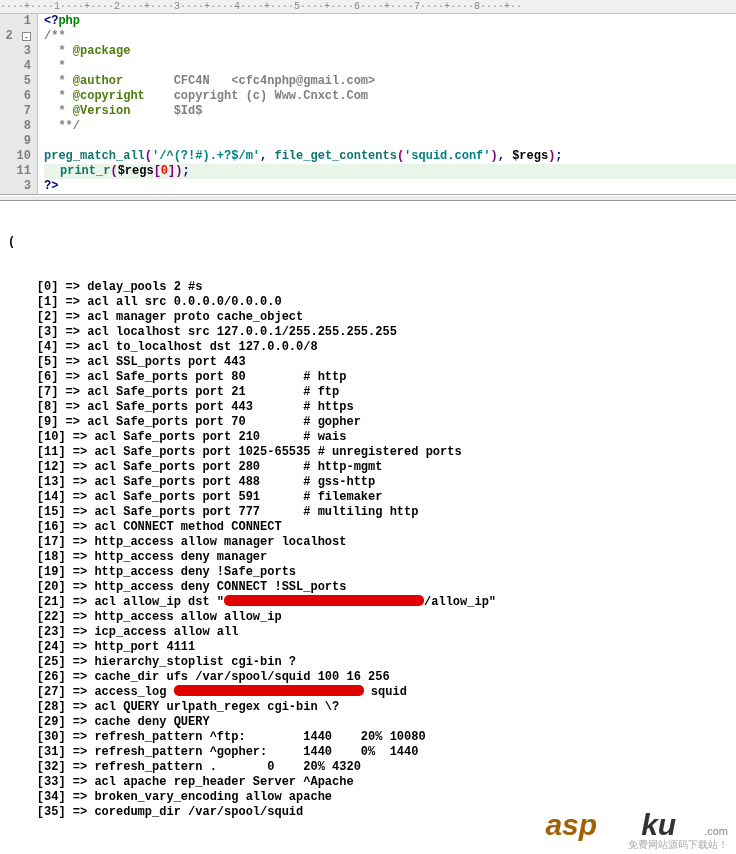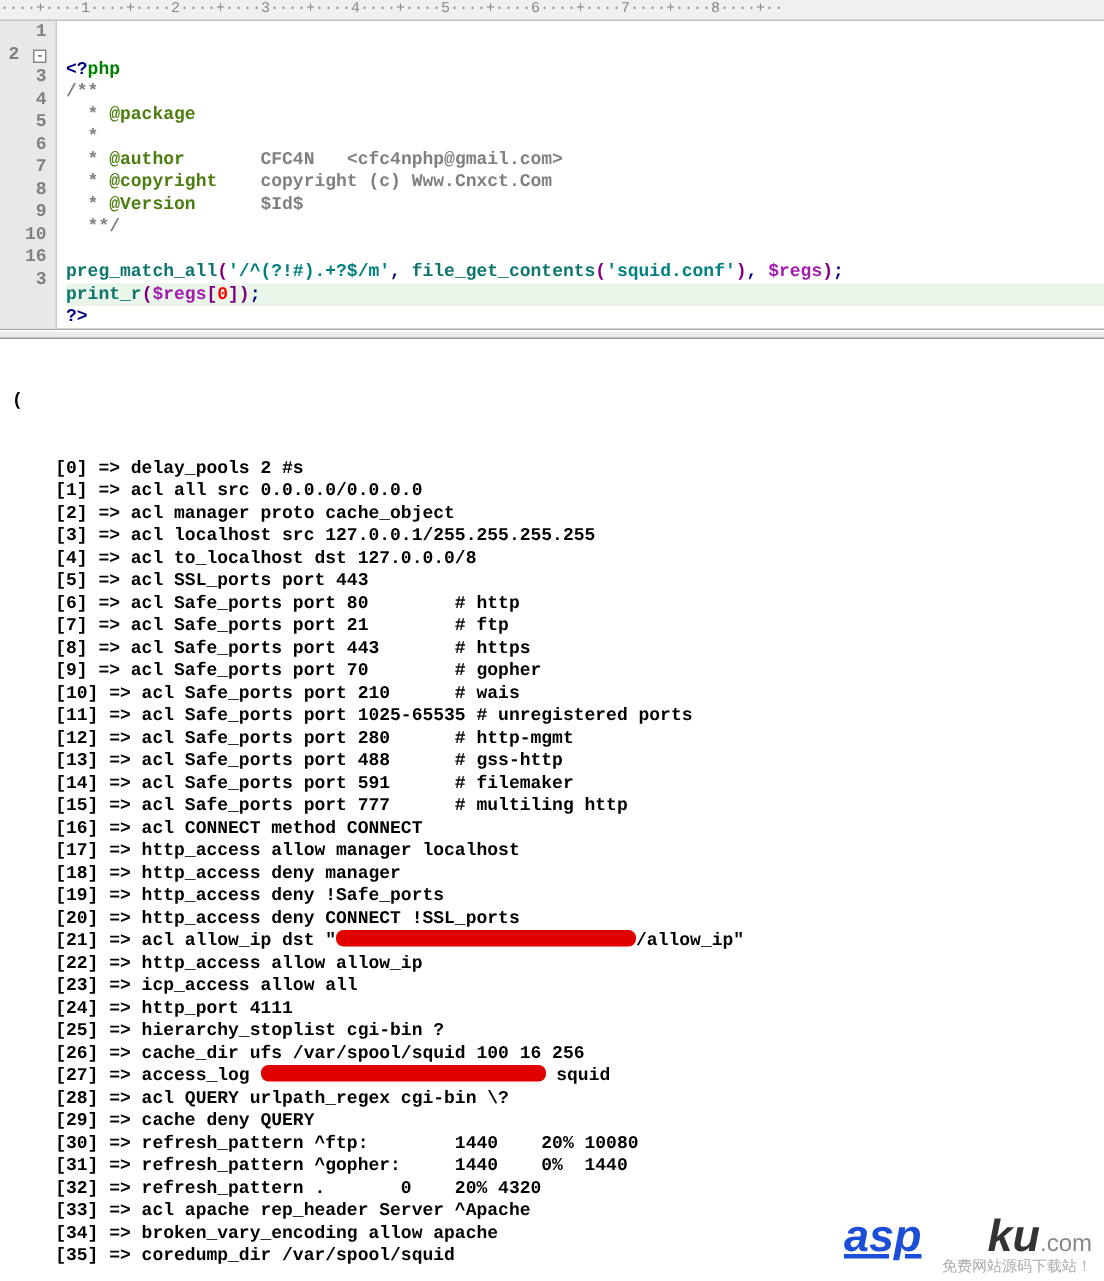--- a/index.html
+++ b/index.html
@@ -50,33 +50,32 @@
   margin-left: 2px;
   color: #555;
   background: #fff;
 }
 .code {
   flex: 1;
   padding-left: 6px;
   line-height: 15px;
   white-space: pre;
   font-weight: bold;
-  margin-top: 25px;
 }
 .code .line { height: 15px; }
 .c-kw { color: #008000; }
 .c-op { color: #000080; font-weight: bold; }
 .c-cmt { color: #808080; }
 .c-tag { color: #4d7c0f; font-weight: bold; }
 .c-fn { color: #0f766e; }
 .c-str { color: #008080; }
-.c-var { color: #a21caf; }
+.c-var { color: #000000; }
 .c-num { color: #ff0000; }
 .c-br { color: #800080; font-weight: bold; }
-.hl-line { background: #e8f5e8; }
+.hl-line { background: #e8f5e8; padding-left: 16px; }
 
 .splitter {
   height: 6px;
   background: #ececec;
   border-top: 1px solid #fff;
   border-bottom: 1px solid #999;
   cursor: row-resize;
 }
 
 .output {
@@ -104,43 +103,43 @@
   bottom: 4px;
   font-family: Arial, sans-serif;
   text-align: right;
   line-height: 1;
 }
 .watermark .logo {
   font-size: 30px;
   font-weight: 900;
   font-style: italic;
 }
-.watermark .logo .r { color: #1d4ed8; text-decoration: underline; }
+.watermark .logo .r { color: #a16207; }
 .watermark .logo .b { color: #333; margin-left: 44px; }
-.watermark .logo .dom { font-size: 16px; color: #888; font-style: normal; font-weight: normal; }
+.watermark .logo .dom { font-size: 11px; color: #888; font-style: normal; font-weight: normal; margin-left: 28px; }
 .watermark .tag { font-size: 10px; color: #aaa; letter-spacing: 0; }
 </style>
 </head>
 <body>
 
 <div class="ruler">····+····1····+····2····+····3····+····4····+····5····+····6····+····7····+····8····+··</div>
 
 <div class="code-area">
   <div class="gutter" id="gutter">
       <div>1</div>
       <div>2 <span class="fold">-</span></div>
       <div>3</div>
       <div>4</div>
       <div>5</div>
       <div>6</div>
       <div>7</div>
       <div>8</div>
       <div>9</div>
       <div>10</div>
-      <div>16</div>
+      <div>11</div>
       <div>3</div>
     </div>
   <div class="code" id="code"><div class="line"><span class="c-op">&lt;?</span><span class="c-kw">php</span></div><div class="line"><span class="c-cmt">/**</span></div><div class="line"><span class="c-cmt">  * </span><span class="c-tag">@package</span></div><div class="line"><span class="c-cmt">  *</span></div><div class="line"><span class="c-cmt">  * </span><span class="c-tag">@author</span><span class="c-cmt">       CFC4N   &lt;cfc4nphp@gmail.com&gt;</span></div><div class="line"><span class="c-cmt">  * </span><span class="c-tag">@copyright</span><span class="c-cmt">    copyright (c) Www.Cnxct.Com</span></div><div class="line"><span class="c-cmt">  * </span><span class="c-tag">@Version</span><span class="c-cmt">      $Id$</span></div><div class="line"><span class="c-cmt">  **/</span></div><div class="line"></div><div class="line"><span class="c-fn">preg_match_all</span><span class="c-br">(</span><span class="c-str">'/^(?!#).+?$/m'</span><span class="c-op">,</span> <span class="c-fn">file_get_contents</span><span class="c-br">(</span><span class="c-str">'squid.conf'</span><span class="c-br">)</span><span class="c-op">,</span> <span class="c-var">$regs</span><span class="c-br">)</span><span class="c-op">;</span></div><div class="line hl-line"><span class="c-fn">print_r</span><span class="c-br">(</span><span class="c-var">$regs</span><span class="c-br">[</span><span class="c-num">0</span><span class="c-br">])</span><span class="c-op">;</span></div><div class="line"><span class="c-op">?&gt;</span></div></div>
 </div>
 
 <div class="splitter"></div>
 
 <div class="output">
   <div class="row">(</div>
   <div id="outrows"><div class="row">    [0] =&gt; delay_pools 2 #s</div><div class="row">    [1] =&gt; acl all src 0.0.0.0/0.0.0.0</div><div class="row">    [2] =&gt; acl manager proto cache_object</div><div class="row">    [3] =&gt; acl localhost src 127.0.0.1/255.255.255.255</div><div class="row">    [4] =&gt; acl to_localhost dst 127.0.0.0/8</div><div class="row">    [5] =&gt; acl SSL_ports port 443</div><div class="row">    [6] =&gt; acl Safe_ports port 80        # http</div><div class="row">    [7] =&gt; acl Safe_ports port 21        # ftp</div><div class="row">    [8] =&gt; acl Safe_ports port 443       # https</div><div class="row">    [9] =&gt; acl Safe_ports port 70        # gopher</div><div class="row">    [10] =&gt; acl Safe_ports port 210      # wais</div><div class="row">    [11] =&gt; acl Safe_ports port 1025-65535 # unregistered ports</div><div class="row">    [12] =&gt; acl Safe_ports port 280      # http-mgmt</div><div class="row">    [13] =&gt; acl Safe_ports port 488      # gss-http</div><div class="row">    [14] =&gt; acl Safe_ports port 591      # filemaker</div><div class="row">    [15] =&gt; acl Safe_ports port 777      # multiling http</div><div class="row">    [16] =&gt; acl CONNECT method CONNECT</div><div class="row">    [17] =&gt; http_access allow manager localhost</div><div class="row">    [18] =&gt; http_access deny manager</div><div class="row">    [19] =&gt; http_access deny !Safe_ports</div><div class="row">    [20] =&gt; http_access deny CONNECT !SSL_ports</div><div class="row">    [21] =&gt; acl allow_ip dst "<span class="redact" style="width: 200px;"></span>/allow_ip"</div><div class="row">    [22] =&gt; http_access allow allow_ip</div><div class="row">    [23] =&gt; icp_access allow all</div><div class="row">    [24] =&gt; http_port 4111</div><div class="row">    [25] =&gt; hierarchy_stoplist cgi-bin ?</div><div class="row">    [26] =&gt; cache_dir ufs /var/spool/squid 100 16 256</div><div class="row">    [27] =&gt; access_log <span class="redact" style="width: 190px;"></span> squid</div><div class="row">    [28] =&gt; acl QUERY urlpath_regex cgi-bin \?</div><div class="row">    [29] =&gt; cache deny QUERY</div><div class="row">    [30] =&gt; refresh_pattern ^ftp:        1440    20% 10080</div><div class="row">    [31] =&gt; refresh_pattern ^gopher:     1440    0%  1440</div><div class="row">    [32] =&gt; refresh_pattern .       0    20% 4320</div><div class="row">    [33] =&gt; acl apache rep_header Server ^Apache</div><div class="row">    [34] =&gt; broken_vary_encoding allow apache</div><div class="row">    [35] =&gt; coredump_dir /var/spool/squid</div></div>

